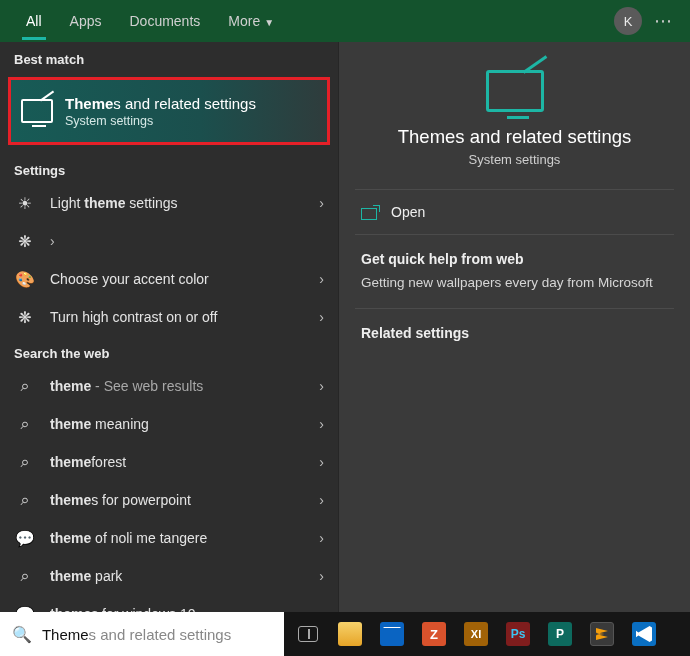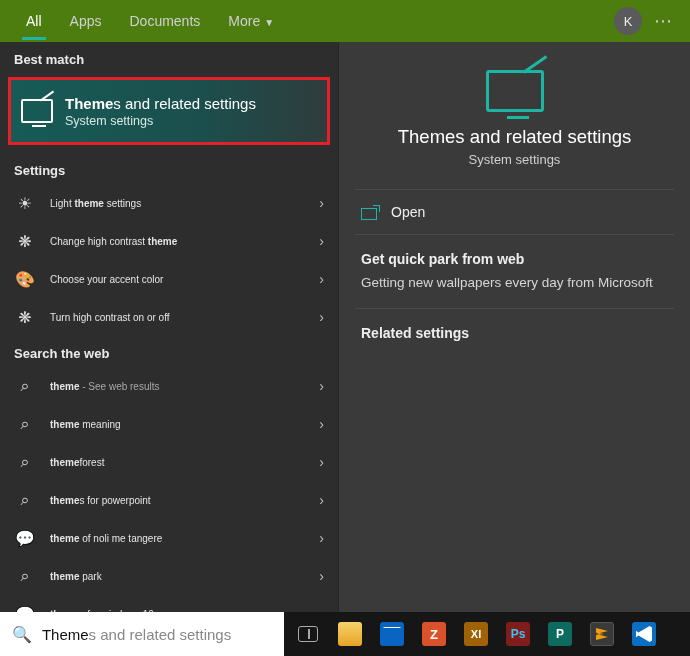--- a/index.html
+++ b/index.html
@@ -12,21 +12,21 @@
       color: #fff;
     }
     .container { width: 690px; height: 656px; position: relative; background: #2b2b2b; }
 
     
     .tabs {
       height: 42px;
       display: flex;
       align-items: center;
       padding: 0 12px;
-      background: #4d7c0f;
+      background: #14532d;
     }
     .tab {
       padding: 10px 14px;
       color: #d0d0d0;
       font-size: 14px;
       cursor: pointer;
       position: relative;
     }
     .tab.active { color: #fff; }
     .tab.active::after {
@@ -104,21 +104,21 @@
       height: 38px;
       cursor: pointer;
       color: #e4e4e4;
     }
     .row-icon {
       width: 22px; height: 22px;
       margin-right: 14px;
       display: flex; align-items: center; justify-content: center;
       color: #dcdcdc; font-size: 16px;
     }
-    .row-label { flex: 1; font-size: 10px; }
+    .row-label { flex: 1; font-size: 14px; }
     .row-label b { font-weight: 600; }
     .row-label .dim { color: #a8a8a8; }
     .row-chevron { color: #bdbdbd; font-size: 14px; }
 
     
     .right {
       flex: 1;
       background: #3a3a3a;
       border-left: 1px solid #262626;
       padding: 0;
@@ -246,21 +246,20 @@
 
       <div class="section-label">Settings</div>
       <div id="settings-list">
           <div class="list-row">
             <div class="row-icon">☀</div>
             <div class="row-label"><span>Light </span><b>theme</b><span> settings</span></div>
             <div class="row-chevron">›</div>
           </div>
           <div class="list-row">
             <div class="row-icon">❋</div>
-            <div class="row-label"><span>Change high contrast </span><b>theme</b></div>
             <div class="row-chevron">›</div>
           </div>
           <div class="list-row">
             <div class="row-icon">🎨</div>
             <div class="row-label"><span>Choose your accent color</span></div>
             <div class="row-chevron">›</div>
           </div>
           <div class="list-row">
             <div class="row-icon">❋</div>
             <div class="row-label"><span>Turn high contrast on or off</span></div>
@@ -315,21 +314,21 @@
           </div>
         <div class="hero-title">Themes and related settings</div>
         <div class="hero-sub">System settings</div>
       </div>
       <div class="divider"></div>
       <div class="action-row">
         <div class="aicon"></div>
         <div class="action-label">Open</div>
       </div>
       <div class="divider"></div>
-      <div class="subhead">Get quick park from web</div>
+      <div class="subhead">Get quick help from web</div>
       <div class="subtext">Getting new wallpapers every day from Microsoft</div>
       <div class="divider"></div>
       <div class="subhead">Related settings</div>
     </div>
   </div>
 
   <div class="search-bar">
     <span class="mag">🔍</span>
     <span class="search-text">
       <span class="typed">Theme</span><span class="ghost">s and related settings</span>

